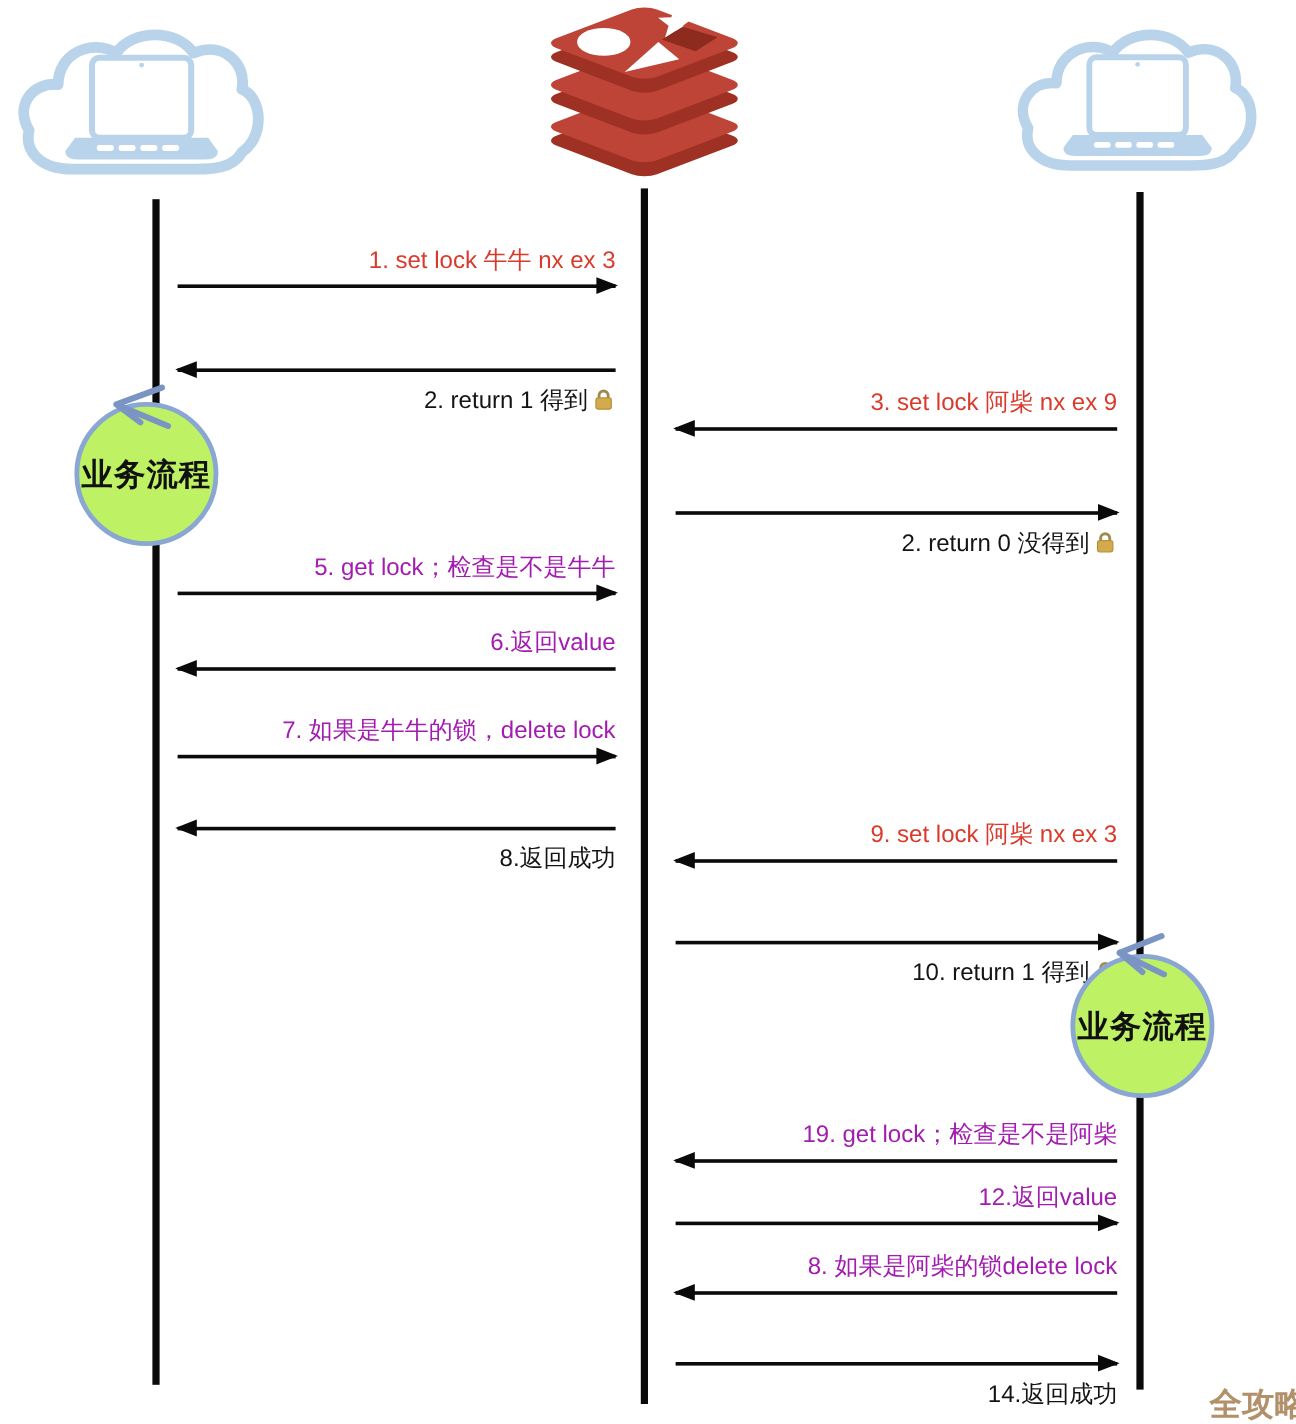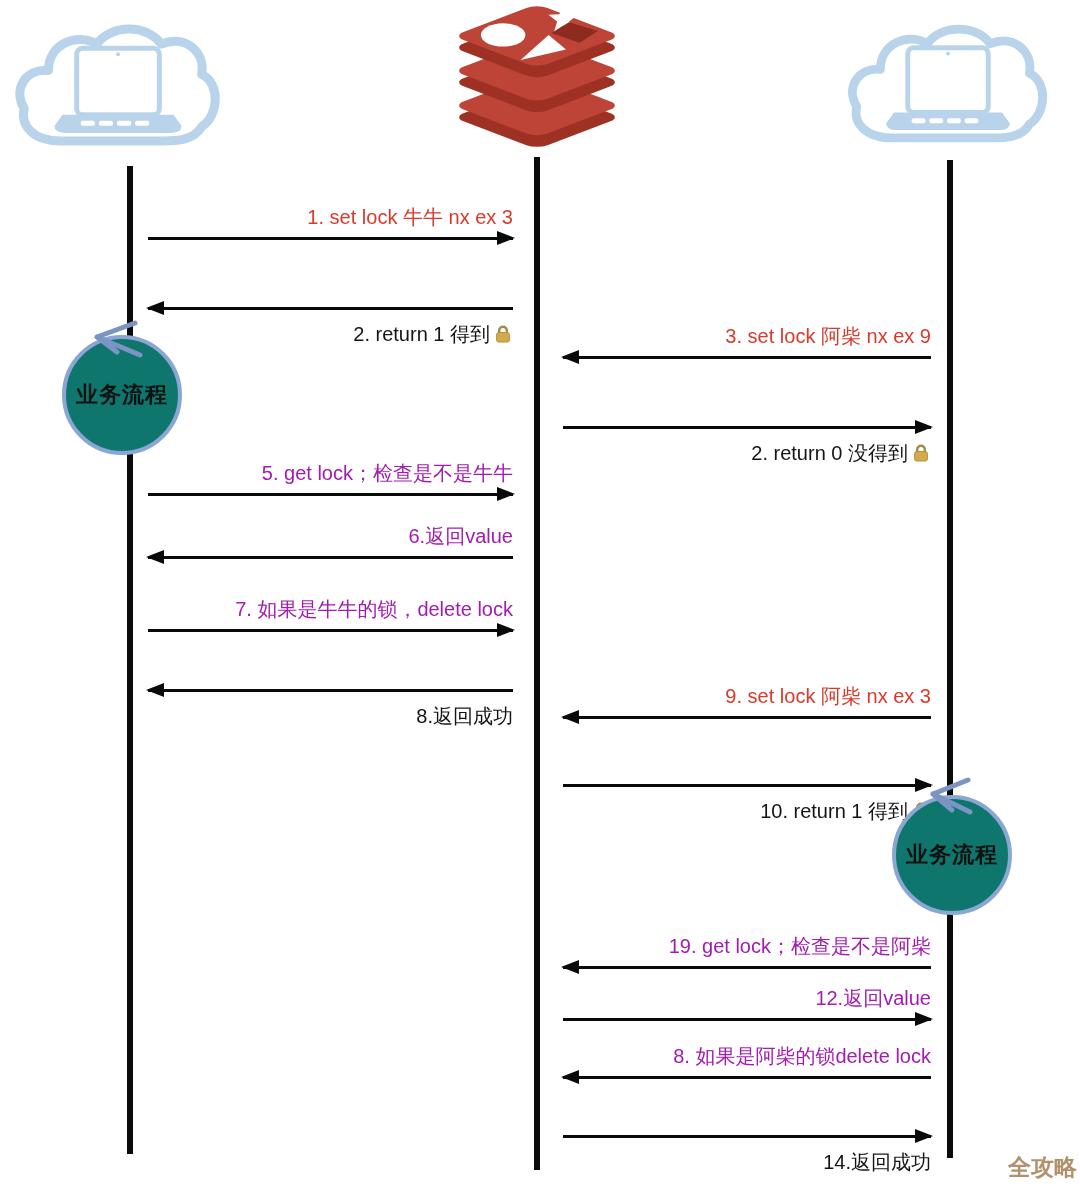--- a/index.html
+++ b/index.html
@@ -22,27 +22,27 @@
     content:"";position:absolute;right:-2px;top:-6px;width:0;height:0;
     border-left:18px solid #0a0a0a;border-top:7px solid transparent;border-bottom:7px solid transparent;
   }
   .line.dir-l::before{
     content:"";position:absolute;left:-2px;top:-6px;width:0;height:0;
     border-right:18px solid #0a0a0a;border-top:7px solid transparent;border-bottom:7px solid transparent;
   }
   .lock{width:20px;height:20px;vertical-align:-3px;margin-left:3px;}
   .badge{
     position:absolute;width:120px;height:120px;border-radius:50%;box-sizing:border-box;
-    background:#0f766e;border:4px solid #8aa6d2;
+    background:#bef264;border:4px solid #8aa6d2;
     display:flex;align-items:center;justify-content:center;
-    font-size:22px;font-weight:700;color:#111;letter-spacing:1px;
+    font-size:26px;font-weight:700;color:#111;letter-spacing:1px;
   }
   .watermark{
     position:absolute;left:1008px;top:1152px;width:70px;
-    font-size:23px;font-weight:700;color:#b2906a;white-space:nowrap;
+    font-size:27px;font-weight:700;color:#b2906a;white-space:nowrap;
   }
 </style>
 </head>
 <body>
 
 <div class="stage">
 
   <svg class="abs" style="left:12px;top:22px" width="212" height="126" viewBox="0 0 210 125">
     <path d="M48,118 C20,118 8,102 12,86 C0,66 14,46 36,48 C36,22 64,10 84,22 C98,2 134,2 148,22 C172,12 192,30 188,52 C206,60 206,92 188,104 C180,118 162,118 150,118 Z" fill="#ffffff" stroke="#b9d4ea" stroke-width="9" stroke-linejoin="round"></path>
     <rect x="64" y="26" width="82" height="66" rx="6" fill="#ffffff" stroke="#b9d4ea" stroke-width="5"></rect>

